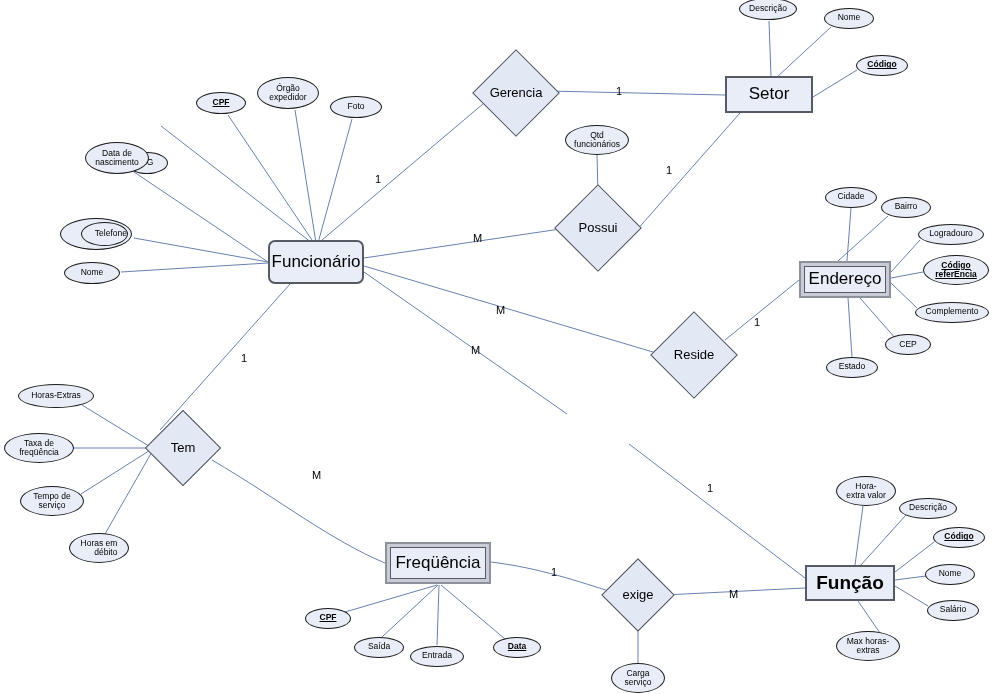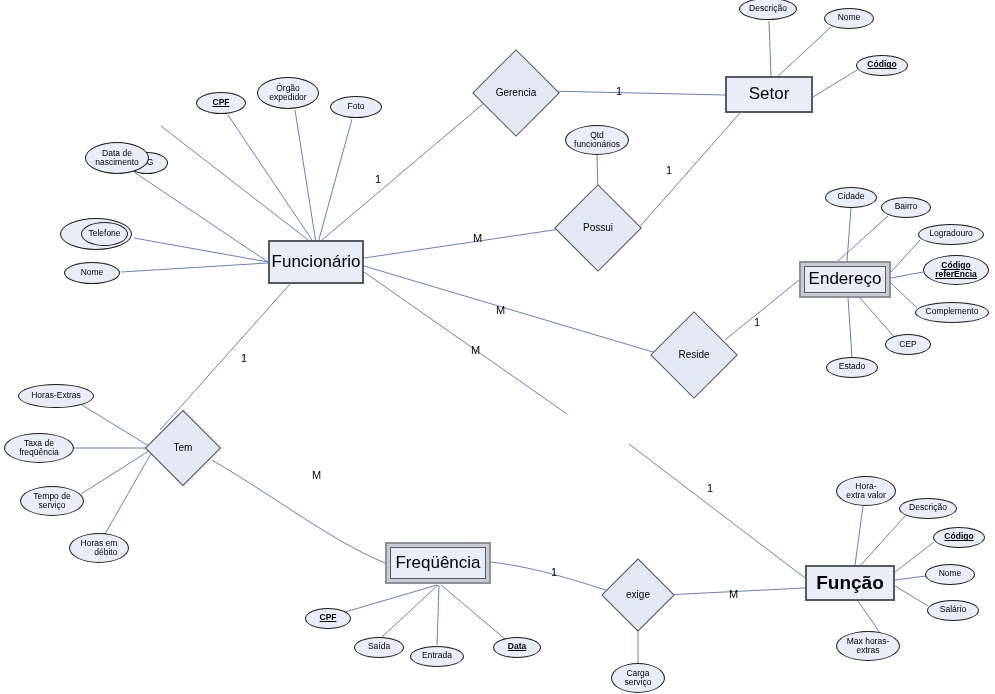--- a/index.html
+++ b/index.html
@@ -52,21 +52,21 @@
     background: #e8edf7;
     border: 1.5px solid #555a63;
     display: flex;
     align-items: center;
     justify-content: center;
   }
   .entity.bold { font-weight: bold; }
 
   
   .rel {
-    font-size: 10px;
+    font-size: 13px;
   }
   .rel .diamond {
     position: absolute;
     left: 0; top: 0;
     width: 100%; height: 100%;
     background: #e3e8f5;
     border: 1.3px solid #4a4f58;
     transform: rotate(45deg);
     box-sizing: border-box;
   }
@@ -91,21 +91,21 @@
   }
   .attr.multi > .multi-inner {
     width: 100%;
     height: 100%;
     box-sizing: border-box;
     border: 1.3px solid #1b1b1b;
     border-radius: 50%;
     background: #e8edf7;
     display: flex;
     align-items: center;
-    justify-content: center;
+    justify-content: flex-end;
     margin-left: 17px;
   }
   .attr .two-line { display: block; }
 
   
   .card {
     position: absolute;
     font-size: 11px;
     color: #000;
     line-height: 1;
@@ -155,21 +155,21 @@
       <line x1="664" y1="595" x2="805" y2="588" stroke="#6a80b0" stroke-width="1"></line>
       <line x1="863" y1="506" x2="855" y2="565" stroke="#6a80b0" stroke-width="1"></line>
       <line x1="906" y1="515" x2="860" y2="566" stroke="#6a80b0" stroke-width="1"></line>
       <line x1="934" y1="542" x2="895" y2="572" stroke="#6a80b0" stroke-width="1"></line>
       <line x1="926" y1="576" x2="895" y2="580" stroke="#6a80b0" stroke-width="1"></line>
       <line x1="928" y1="606" x2="895" y2="586" stroke="#6a80b0" stroke-width="1"></line>
       <line x1="880" y1="633" x2="858" y2="601" stroke="#6a80b0" stroke-width="1"></line>
       <path d="M 212,460 C 280,500 330,540 385,563" fill="none" stroke="#6a80b0" stroke-width="1"></path>
       <path d="M 491,562 C 540,568 580,582 612,592" fill="none" stroke="#6a80b0" stroke-width="1"></path>
     </svg>
-<div class="node entity" style="left: 268px; top: 240px; width: 96px; height: 44px; font-size: 17px;">
+<div class="node entity" style="left: 268px; top: 240px; width: 96px; height: 44px; font-size: 17px; border-radius: 7px;">
       <span>Funcionário</span>
     </div>
     <div class="node entity" style="left: 725px; top: 76px; width: 88px; height: 37px; font-size: 17px;">
       <span>Setor</span>
     </div>
     <div class="node entity weak" style="left: 799px; top: 261px; width: 92px; height: 37px; font-size: 17px;">
       <div class="weak-inner">Endereço</div>
     </div>
     <div class="node entity weak" style="left: 385px; top: 542px; width: 106px; height: 42px; font-size: 17px;">
       <div class="weak-inner">Freqüência</div>

